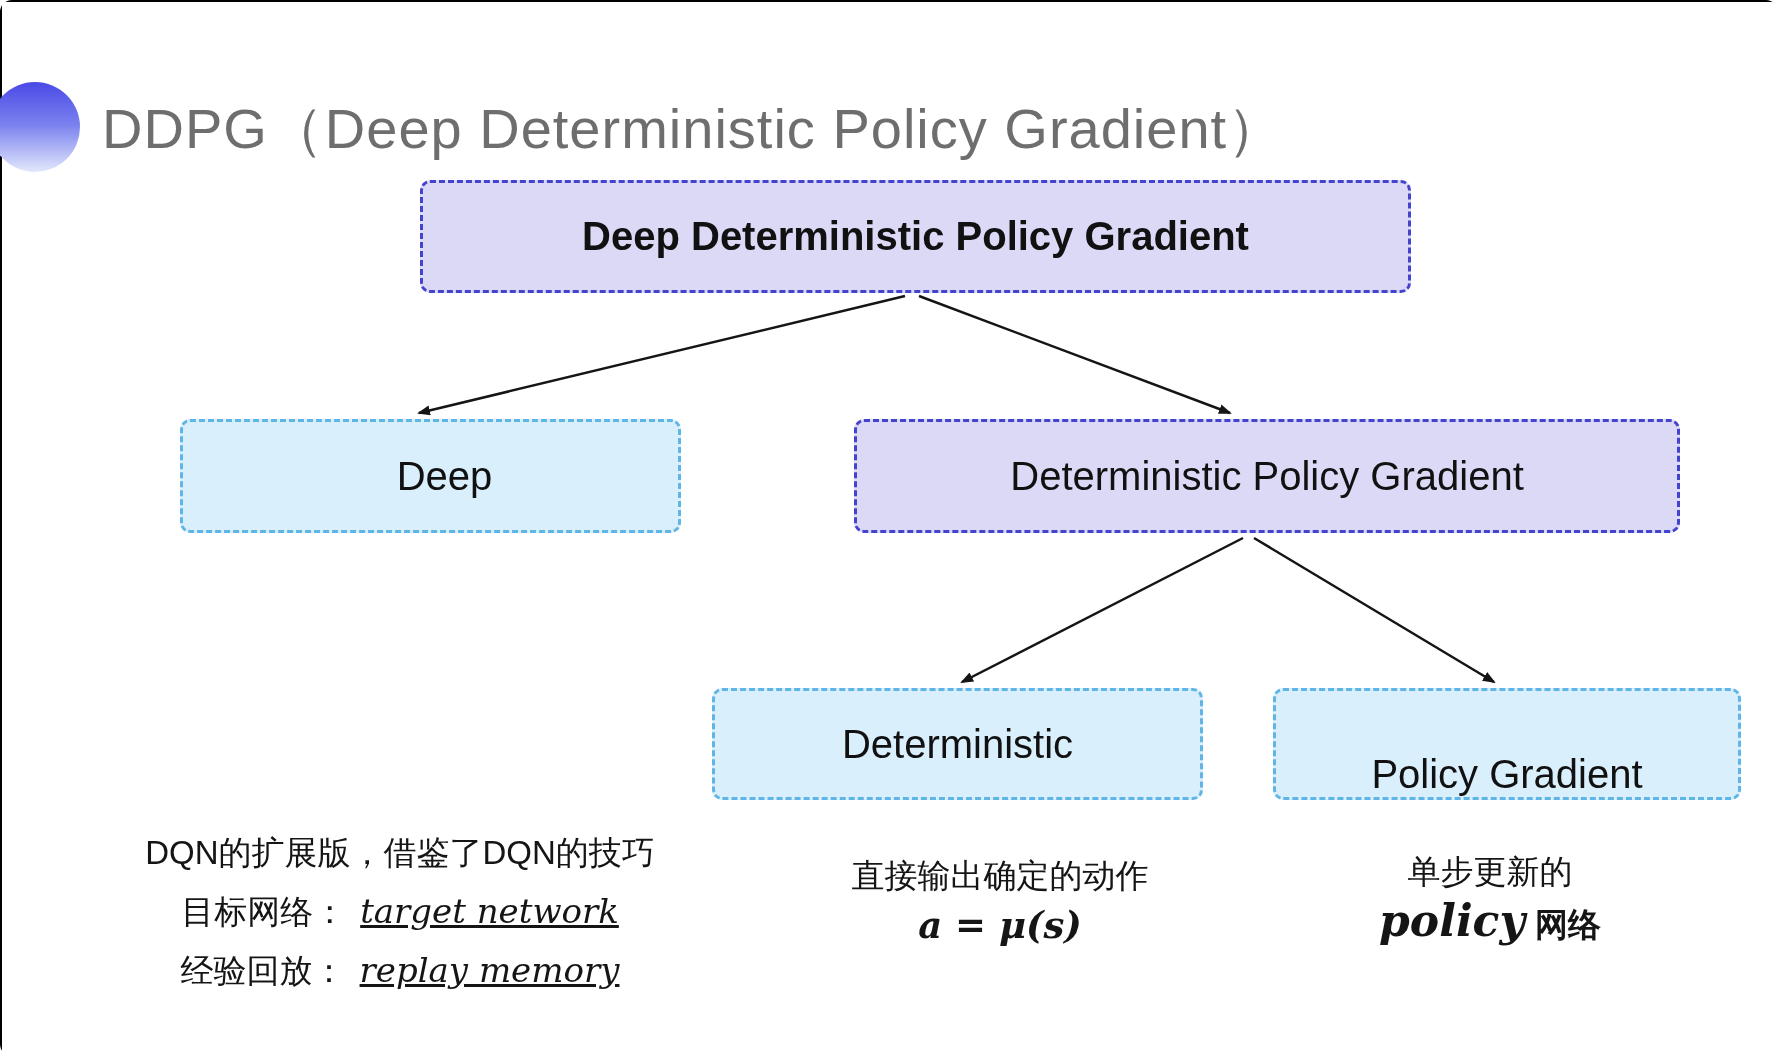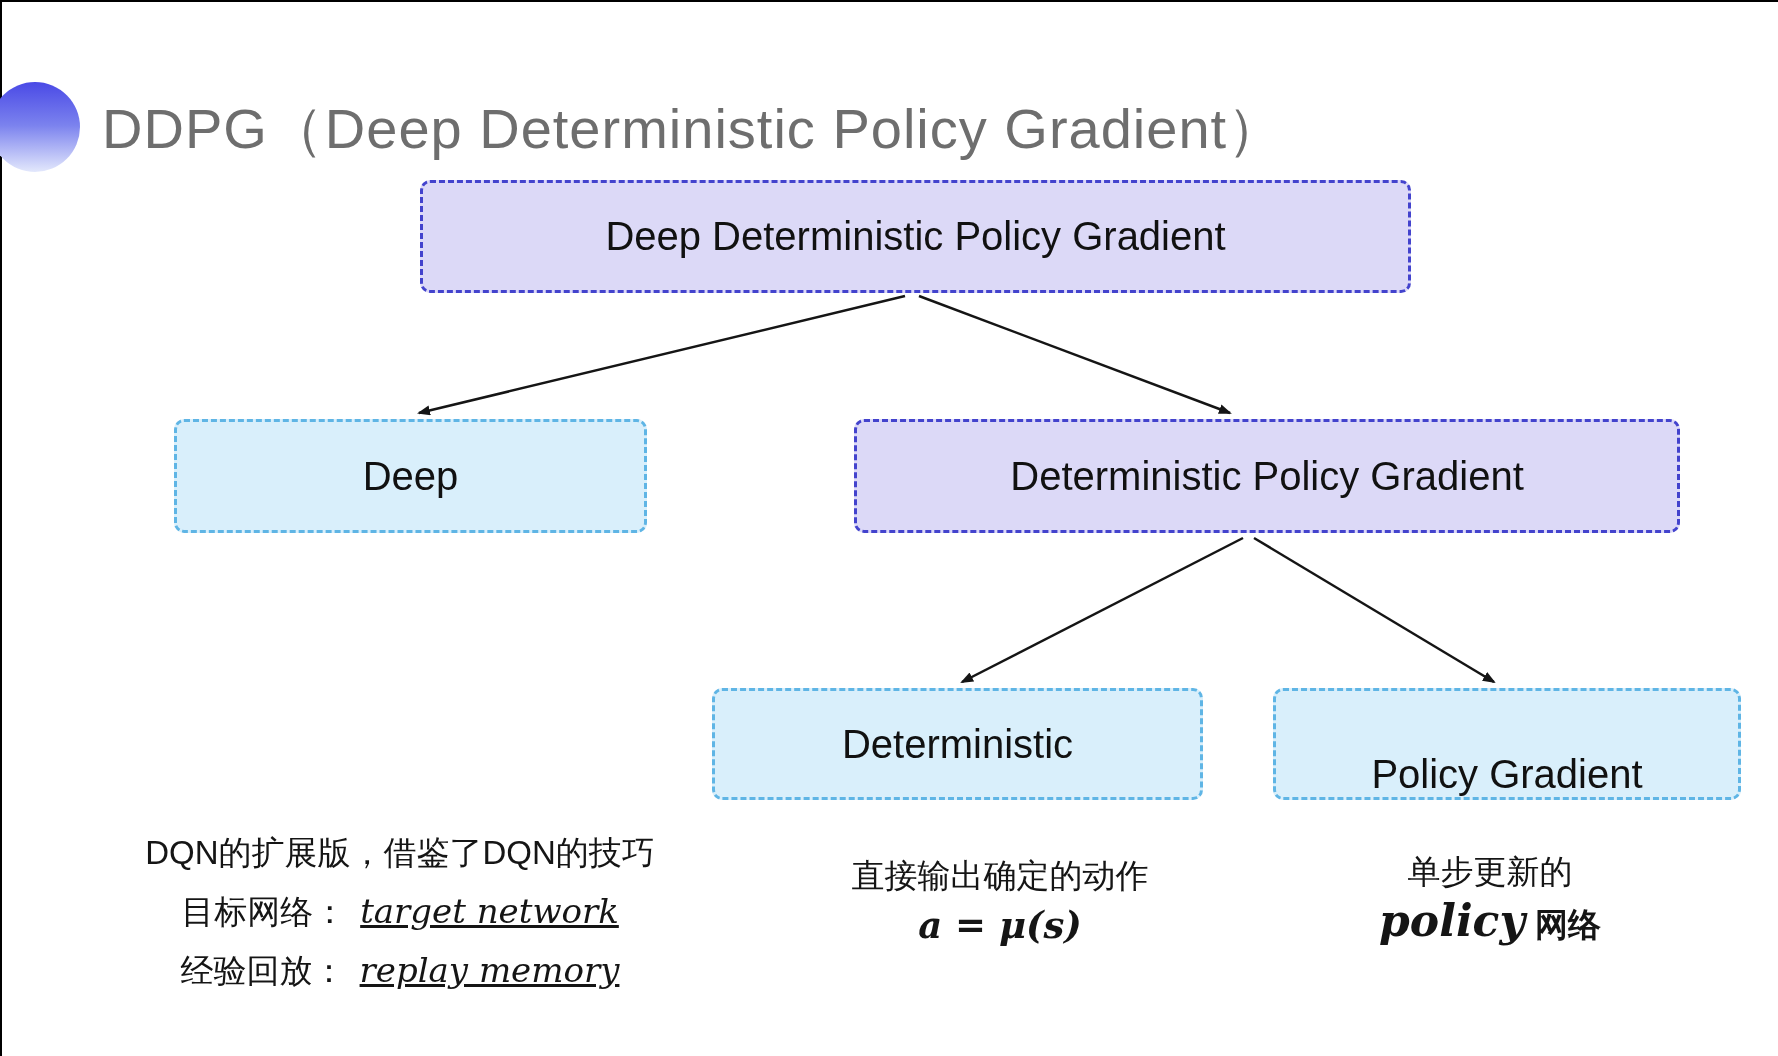--- a/index.html
+++ b/index.html
@@ -4,20 +4,21 @@
 <style>
   html, body { margin: 0; padding: 0; background: #ffffff; }
   #slide {
     position: relative;
     width: 1778px;
     height: 1056px;
     background: #ffffff;
     overflow: hidden;
     font-family: "Liberation Sans", "DejaVu Sans", sans-serif;
     color: #151515;
+    border-radius: 12px;
   }
   .edge-top { position: absolute; left: 0; top: 0; width: 100%; height: 2px; background: #000; }
   .edge-left { position: absolute; left: 0; top: 0; width: 2px; height: 100%; background: #000; }
 
   .bullet {
     position: absolute;
     left: -10px; top: 82px;
     width: 90px; height: 90px;
     border-radius: 50%;
     background: linear-gradient(180deg, #4a4ae6 0%, #7b82ee 48%, #e3e8fc 100%);
@@ -38,22 +39,22 @@
     align-items: center;
     justify-content: center;
     border-radius: 10px;
     font-size: 40px;
     color: #111;
     white-space: nowrap;
   }
   .box.purple { background: #dcd9f7; border: 3px dashed #4343cd; }
   .box.cyan   { background: #d9effb; border: 3px dashed #5fb5e5; }
 
-  .box.root { left: 420px; top: 180px; width: 985px;  height: 107px; }
-  .box.deep { left: 174px; top: 419px; width: 467px;  height: 108px; }
+  .box.root { left: 420px; top: 180px; width: 985px;  height: 107px; font-weight: bold; }
+  .box.deep { left: 180px; top: 419px; width: 467px;  height: 108px; padding-left: 28px; }
   .box.dpg  { left: 854px; top: 419px; width: 820px;  height: 108px; }
   .box.det  { left: 712px; top: 688px; width: 485px;  height: 106px; }
   .box.pg   { left: 1273px; top: 688px; width: 462px; height: 106px; align-items: flex-end; }
 
   svg.connectors { position: absolute; left: 0; top: 0; width: 1778px; height: 1056px; pointer-events: none; }
   svg.connectors line { stroke: #151515; stroke-width: 2.5; }
 
   .note { position: absolute; text-align: center; font-size: 33px; line-height: 40px; }
   .note-left  { left: 100px;  top: 833px; width: 600px; }
   .note-left .nline { margin-bottom: 18px; white-space: nowrap; }

